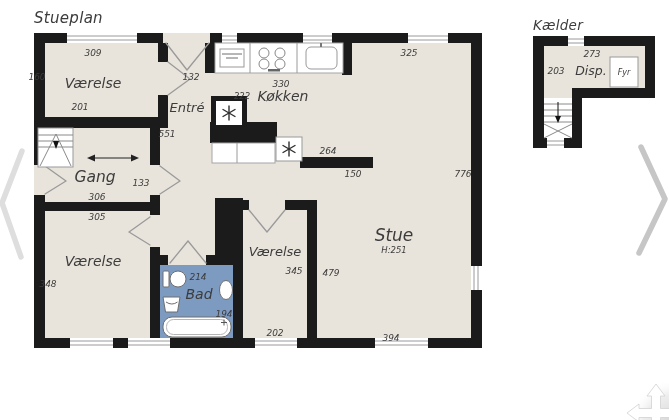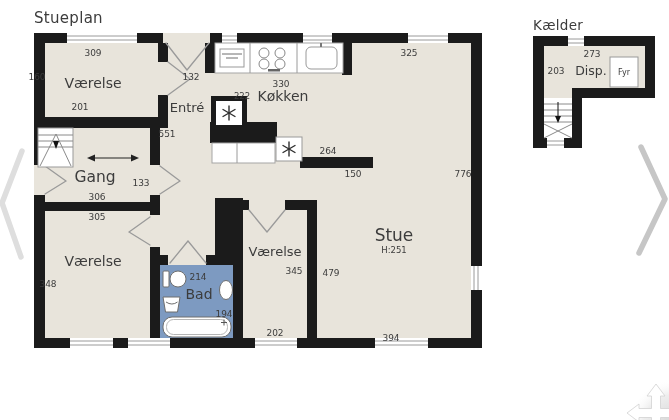--- a/index.html
+++ b/index.html
@@ -1,17 +1,17 @@
 <!DOCTYPE html>
 <html style="--wall: #1b1b1b; --floor: #e8e4db; --bath: #7d9ac1; --text: #3c3c3c; --chevron_left: #dedede; --chevron_right: #c6c6c6;"><head>
 <meta charset="utf-8">
 <style>
   html,body{margin:0;padding:0;background:#fff;}
   .stage{position:relative;width:669px;height:420px;background:#fff;overflow:hidden;
-         font-family:"DejaVu Sans","Liberation Sans",sans-serif;}
+         font-family:"DejaVu Sans","Liberation Sans",sans-serif;font-style:italic;}
   svg text{font-family:"DejaVu Sans","Liberation Sans",sans-serif;fill:var(--text,#3c3c3c);}
   .wall{fill:var(--wall,#1b1b1b);}
   .floor{fill:var(--floor,#e8e4db);}
   .bath{fill:var(--bath,#7d9ac1);}
   .wht{fill:#ffffff;}
   .fix{fill:#ffffff;stroke:#6e6e6e;stroke-width:1;}
   .fixline{fill:none;stroke:#6e6e6e;stroke-width:1;}
   .thin{fill:none;stroke:#9a9a9a;stroke-width:1;}
   .door{fill:none;stroke:#9a9a9a;stroke-width:1.3;stroke-linecap:round;}
   .winline{stroke:#9a9a9a;stroke-width:1;}

